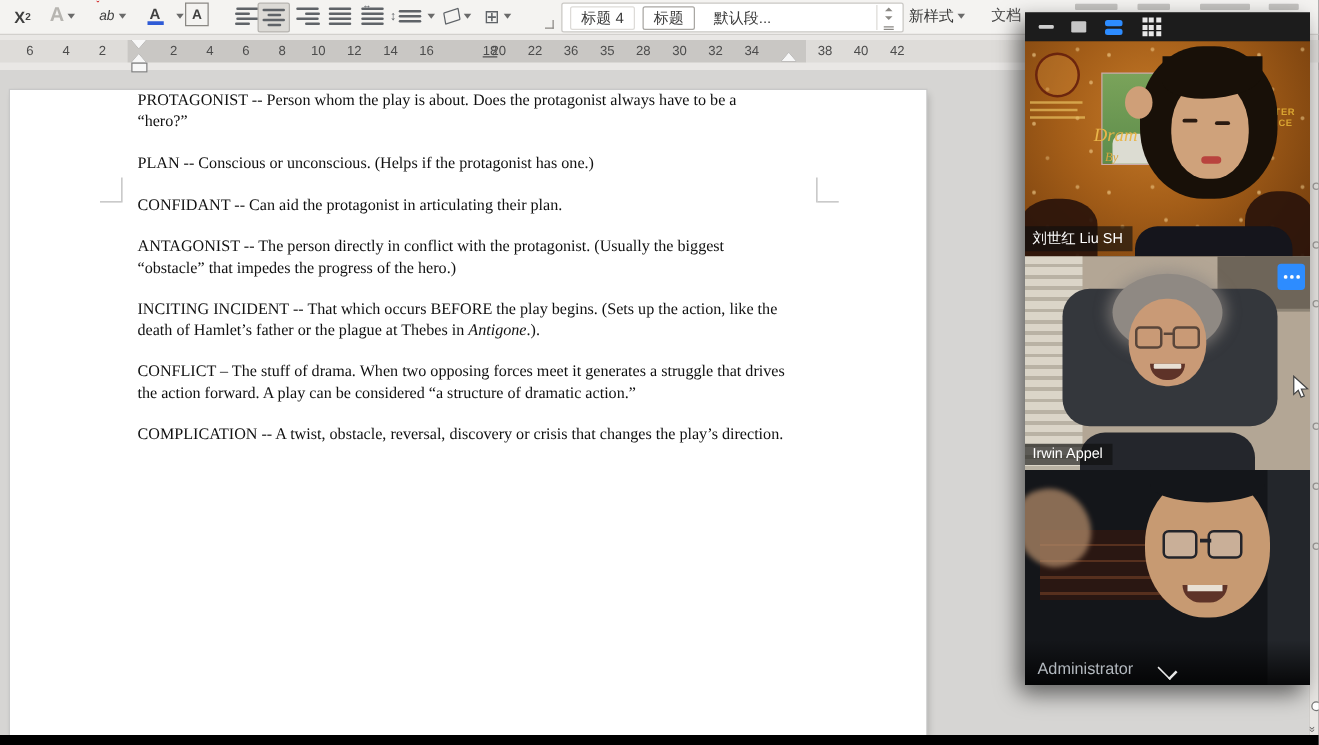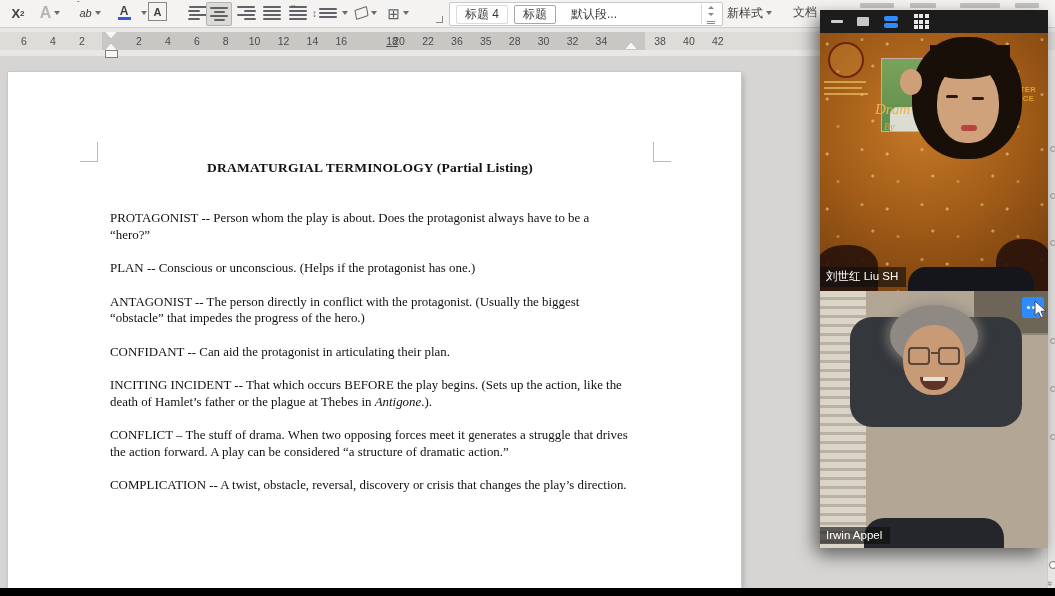--- a/index.html
+++ b/index.html
@@ -317,26 +317,25 @@
       <span class="rnum" style="left: 688.9px;">40</span>
       <span class="rnum" style="left: 717.8px;">42</span>
     </div>
 
   <div class="page">
     <span class="crop" style="left:89px;top:70px;width:1px;height:20px;"></span>
     <span class="crop" style="left:72px;top:89px;width:17px;height:1px;"></span>
     <span class="crop" style="left:645px;top:70px;width:1px;height:20px;"></span>
     <span class="crop" style="left:646px;top:89px;width:17px;height:1px;"></span>
     <div class="page-content">
-      <div class="doc-title">DRAMATURGIAL TERMINOLOGY (Partial Listing)</div>
       <div>
           <p><span>PROTAGONIST -- Person whom the play is about.  Does the protagonist always have to be a “hero?”</span></p>
           <p><span>PLAN -- Conscious or unconscious.  (Helps if the protagonist has one.)</span></p>
+          <p><span>CONFIDANT -- Can aid the protagonist in articulating their plan.</span></p>
           <p><span>ANTAGONIST -- The person directly in conflict with the protagonist.  (Usually the biggest “obstacle” that impedes the progress of the hero.)</span></p>
-          <p><span>CONFIDANT -- Can aid the protagonist in articulating their plan.</span></p>
           <p><span>INCITING INCIDENT -- That which occurs BEFORE the play begins.  (Sets up the action, like the death of Hamlet’s father or the plague at Thebes in </span><i>Antigone</i><span>.).</span></p>
           <p><span>CONFLICT – The stuff of drama.  When two opposing forces meet it generates a struggle that drives the action forward. A play can be considered “a structure of dramatic action.”</span></p>
           <p><span>COMPLICATION -- A twist, obstacle, reversal, discovery or crisis that changes the play’s direction.</span></p>
         </div>
     </div>
   </div>
 
   <div class="edge-strip">
     <span class="edge-mark" style="top:90px;"></span>
     <span class="edge-mark" style="top:137px;"></span>
@@ -420,20 +419,37 @@
         <span class="bridge"></span>
         <span class="mouth"></span>
         <span class="teeth"></span>
         <span class="shirt"></span>
         <span class="more-btn">
             <i></i>
           </span>
         <span class="nametag">Irwin Appel</span>
       </div>
 
+      <div class="tile t4">
+        <span class="shelf"></span>
+        <span class="hand"></span>
+        <span class="seat"></span>
+        <span class="face"></span>
+        <span class="hairtop"></span>
+        <span class="glass" style="left:110px;"></span>
+        <span class="glass" style="left:146px;"></span>
+        <span class="bridge"></span>
+        <span class="mouth"></span>
+        <span class="teeth"></span>
+        <span class="fade"></span>
+        <span class="admin-tag">Administrator</span>
+        <span class="collapse">
+            <i></i>
+          </span>
+      </div>
     </div>
 
     <svg class="cursor" width="14" height="19" viewBox="0 0 14 19">
       <path d="M1 1 L1 15.5 L4.6 12.2 L6.9 17.8 L9.4 16.7 L7.1 11.3 L12 11 Z" fill="#ffffff" stroke="#444" stroke-width="1"></path>
     </svg>
   </div>
 
   <div class="bottom-black"></div>
 </div>
 

